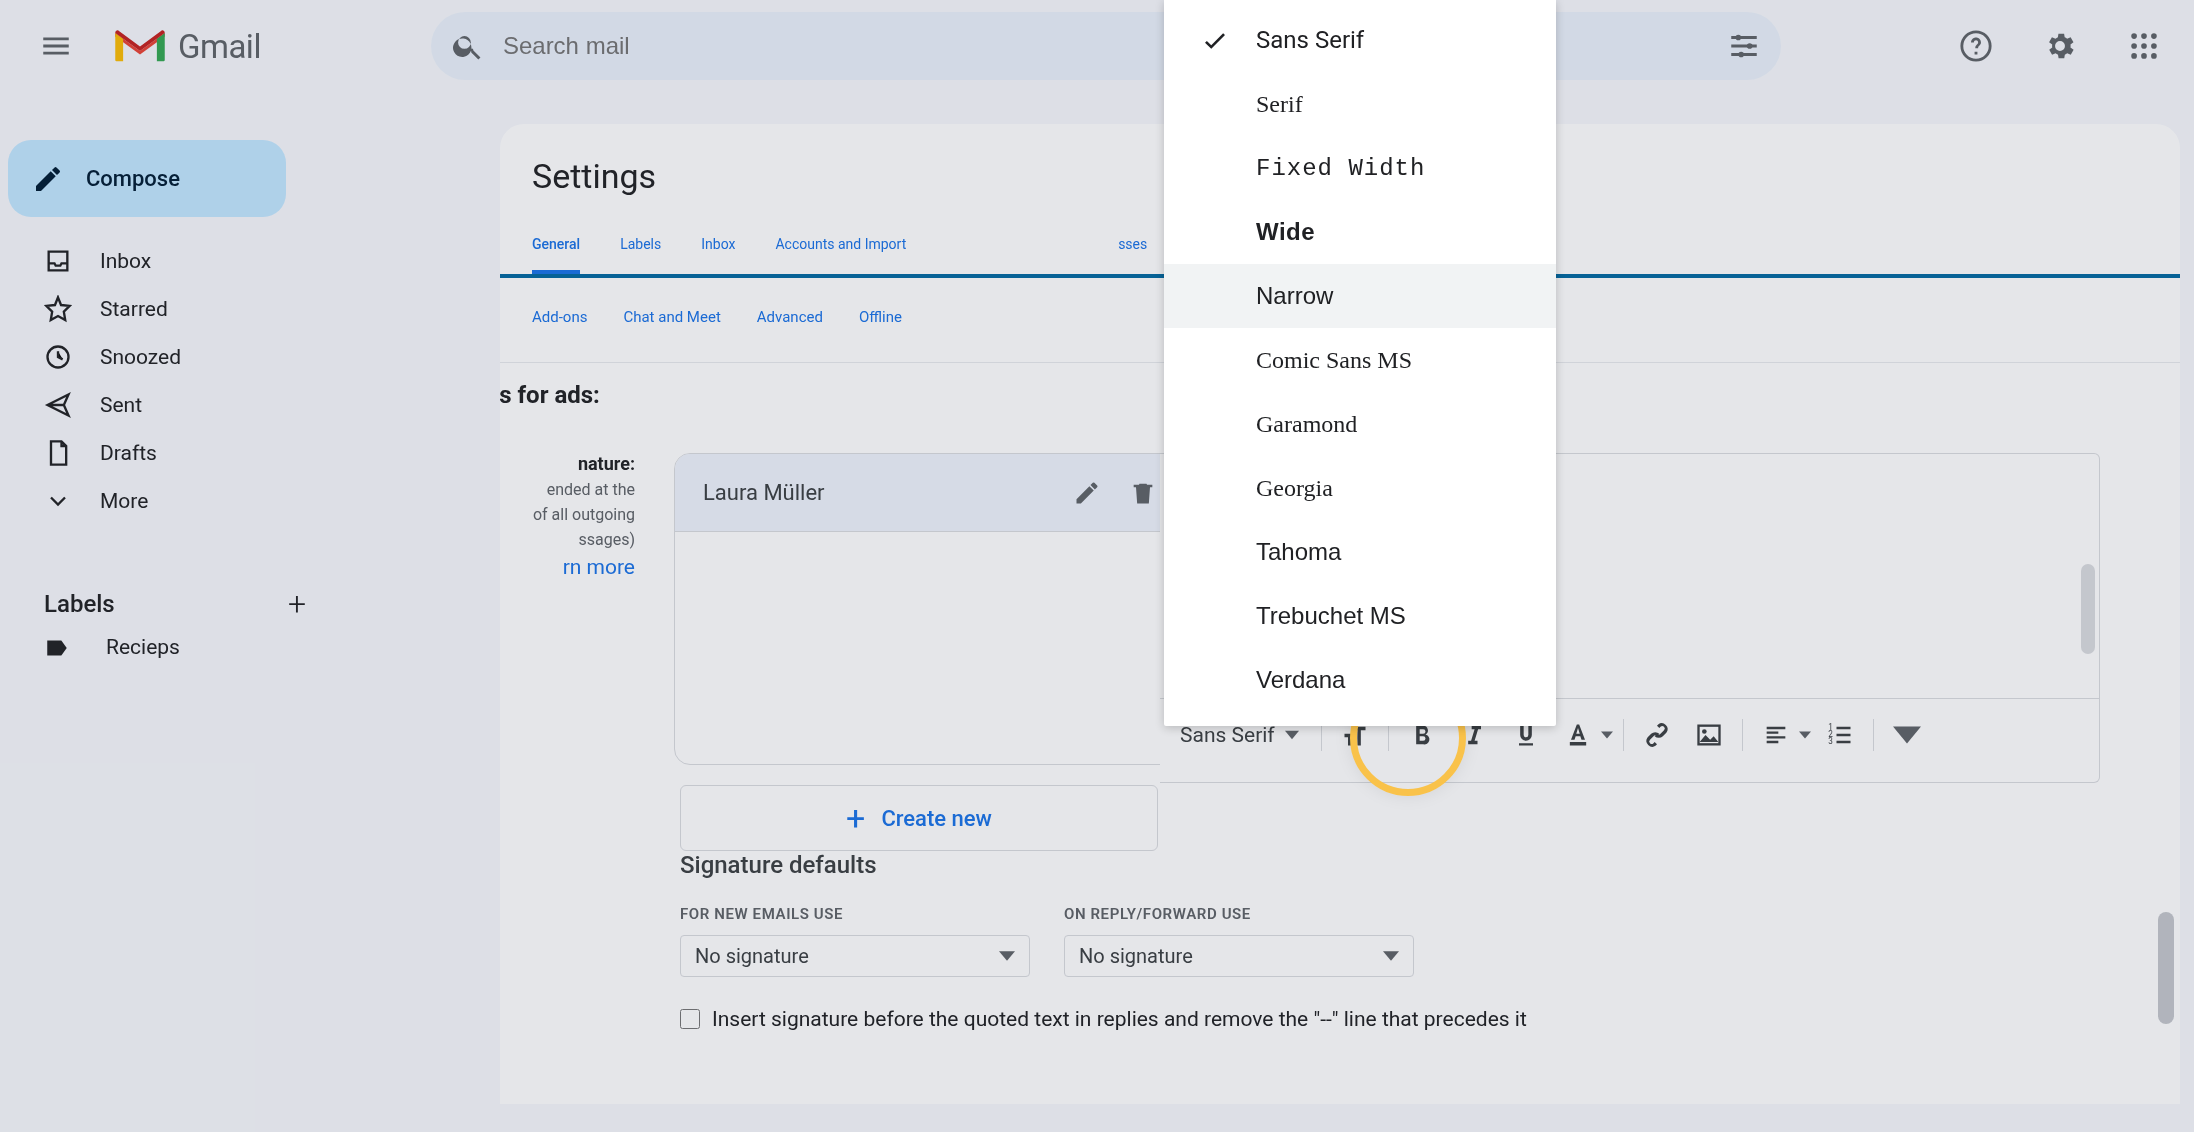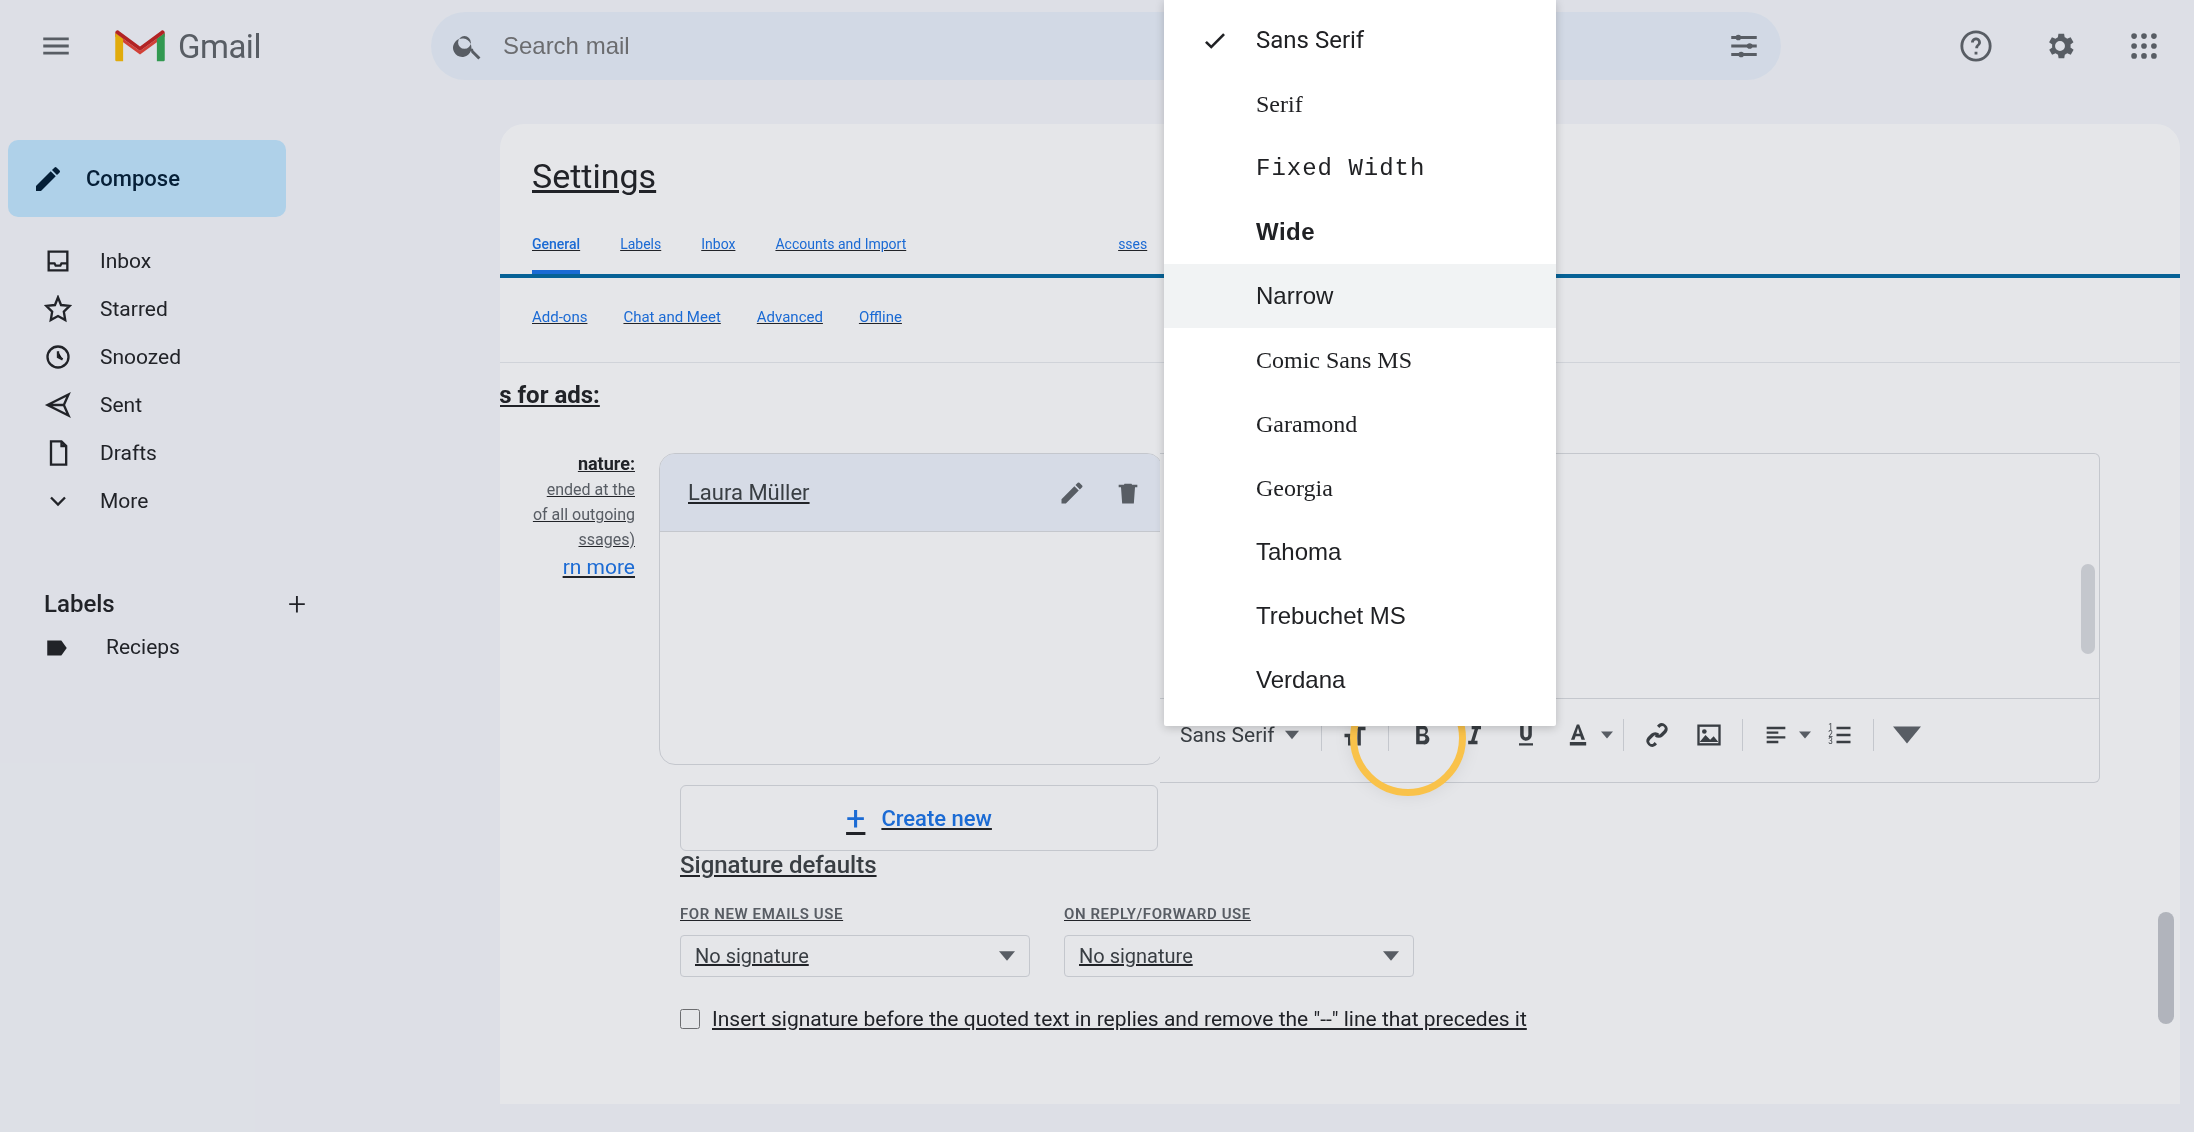--- a/index.html
+++ b/index.html
@@ -62,21 +62,21 @@
   
   .sidebar {
     position:absolute;
     top: 100px; left:0;
     width: 350px;
     padding-left: 8px;
   }
   .compose {
     display:flex;align-items:center;gap:22px;
     background:#c2e7ff;
-    border-radius: 10px;
+    border-radius: 23px;
     width: 278px; height: 77px;
     padding: 0 24px 0 24px;
     margin: 40px 0 20px 0;
     font-size: 22px; color:#001d35; font-weight:500;
   }
   .compose svg { width:32px;height:32px; }
   .nav-list { list-style:none; margin-top: 8px; }
   .nav-item {
     display:flex;align-items:center;gap:28px;
     height: 48px; border-radius: 0 24px 24px 0;
@@ -103,21 +103,20 @@
 
   
   .main {
     position:absolute;
     top: 124px; left: 500px;
     width: 1680px; height: 980px;
     background:#ffffff;
     border-radius: 24px 24px 0 0;
     padding: 32px 0 0 0;
     overflow:hidden;
-    text-decoration:underline;
   }
   .settings-title {
     font-size: 34px; color:#202124;
     padding-left: 32px;
     margin-bottom: 26px;
   }
   .tabs-row {
     display:flex; gap: 40px;
     padding-left: 32px;
     border-bottom: 4px solid #0369a1;
@@ -157,21 +156,21 @@
   .sig-left {
     width: 175px;
     padding-left: 0;
     margin-left: -40px;
   }
   .sig-title { font-size: 18px; font-weight:700; color:#202124; text-align:right; }
   .sig-sub { font-size: 16px; color:#5f6368; margin-top:6px; text-align:right; }
   .sig-learn { color:#1a73e8; font-size:21px; text-align:right; display:block; margin-top:6px; }
 
   .sig-center {
-    margin-left: 24px;
+    margin-left: 39px;
     width: 504px;
     border:1px solid #dadce0;
     border-radius: 16px;
     overflow:hidden;
   }
   .sig-item-row {
     display:flex;align-items:center;justify-content:space-between;
     height: 78px;
     background:#eef3fc;
     border-bottom:1px solid #dadce0;

